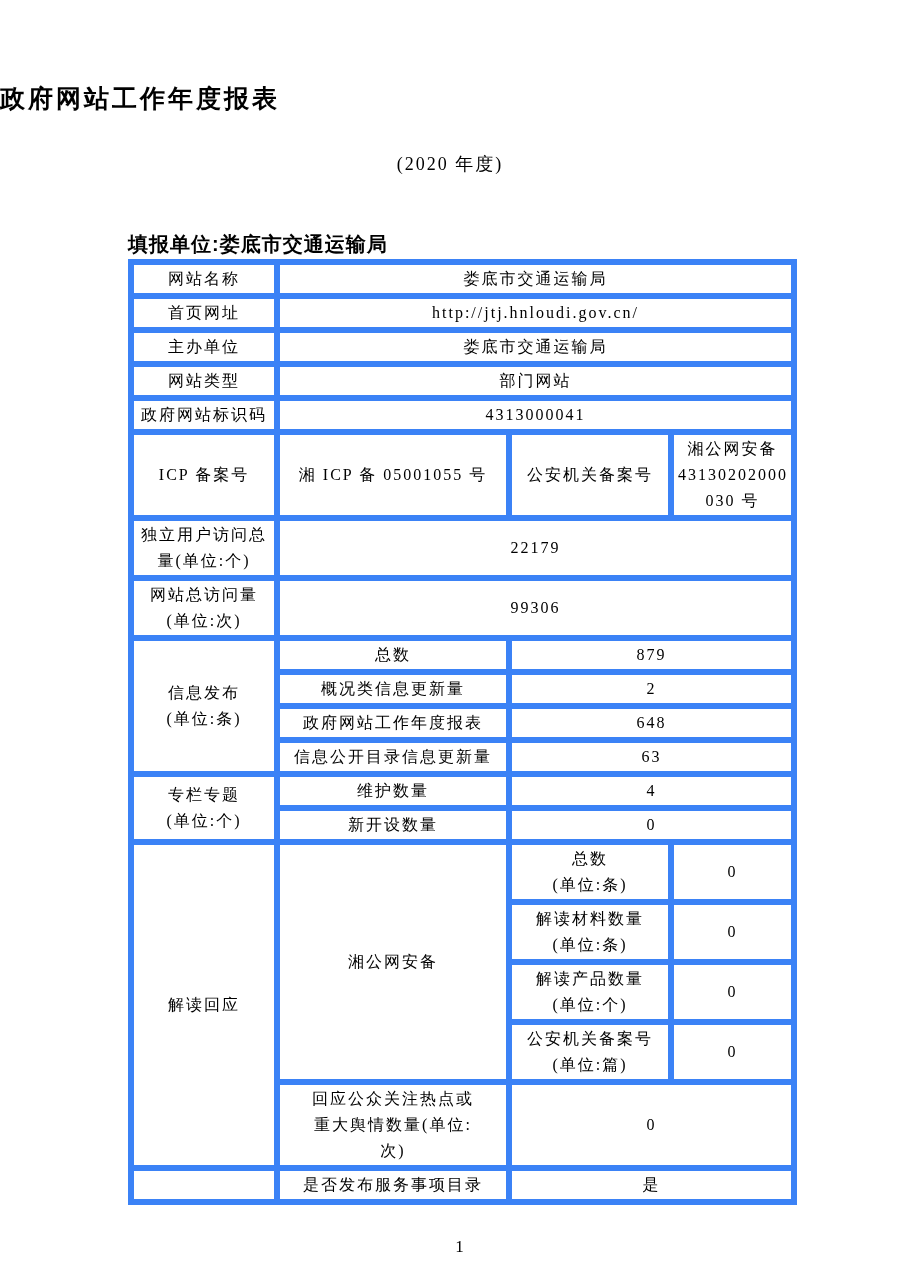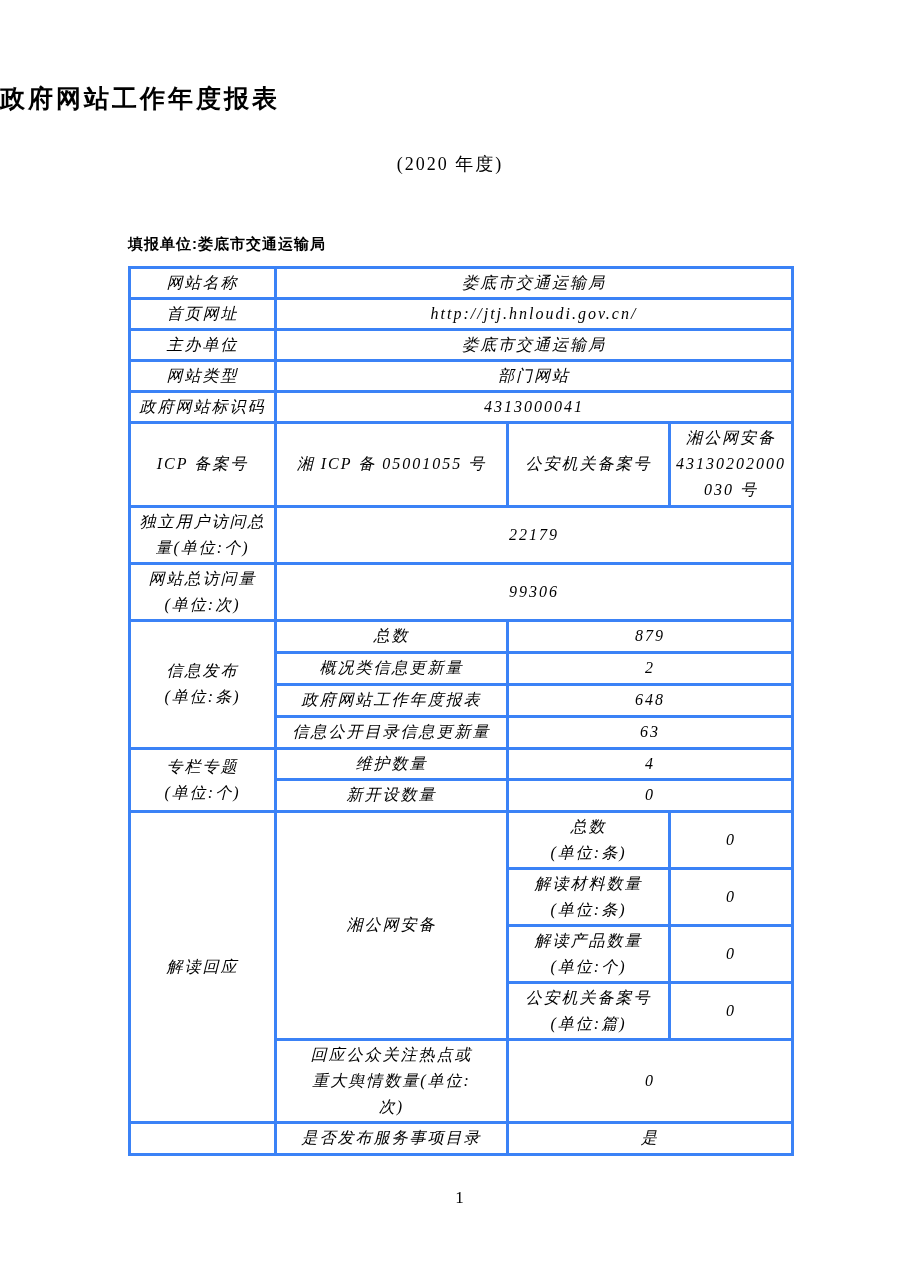--- a/index.html
+++ b/index.html
@@ -23,46 +23,45 @@
     color: #000000;
   }
   .doc-subtitle {
     margin-top: 40px;
     text-align: center;
     font-size: 18px;
     letter-spacing: 2px;
     line-height: 23px;
   }
   .reporting-unit {
-    margin: 57px 0 11px 128px;
+    margin: 57px 0 4px 128px;
     font-family: "Liberation Sans", "DejaVu Sans", sans-serif;
     font-weight: bold;
-    font-size: 15px;
+    font-size: 20px;
     letter-spacing: 1px;
     line-height: 22px;
   }
 
   table.report {
     border-collapse: collapse;
     table-layout: fixed;
     margin-left: 128px;
     width: 663px;
     border: 2px solid #1f1f1f;
   }
   table.report td {
-    border: 3px solid #3b82f6;
+    border: 6px solid #3b82f6;
     text-align: center;
     vertical-align: middle;
     font-size: 16px;
     letter-spacing: 2px;
     line-height: 26px;
     white-space: pre-line;
     padding: 1px 4px;
     overflow: hidden;
-    font-style: italic;
   }
   tr.r31 { height: 31px; }
   tr.r84 { height: 84px; }
   tr.r53 { height: 53px; }
   tr.r54 { height: 54px; }
   tr.r32 { height: 32px; }
   tr.r30 { height: 30px; }
   tr.r52 { height: 52px; }
   tr.r78 { height: 78px; }
 

